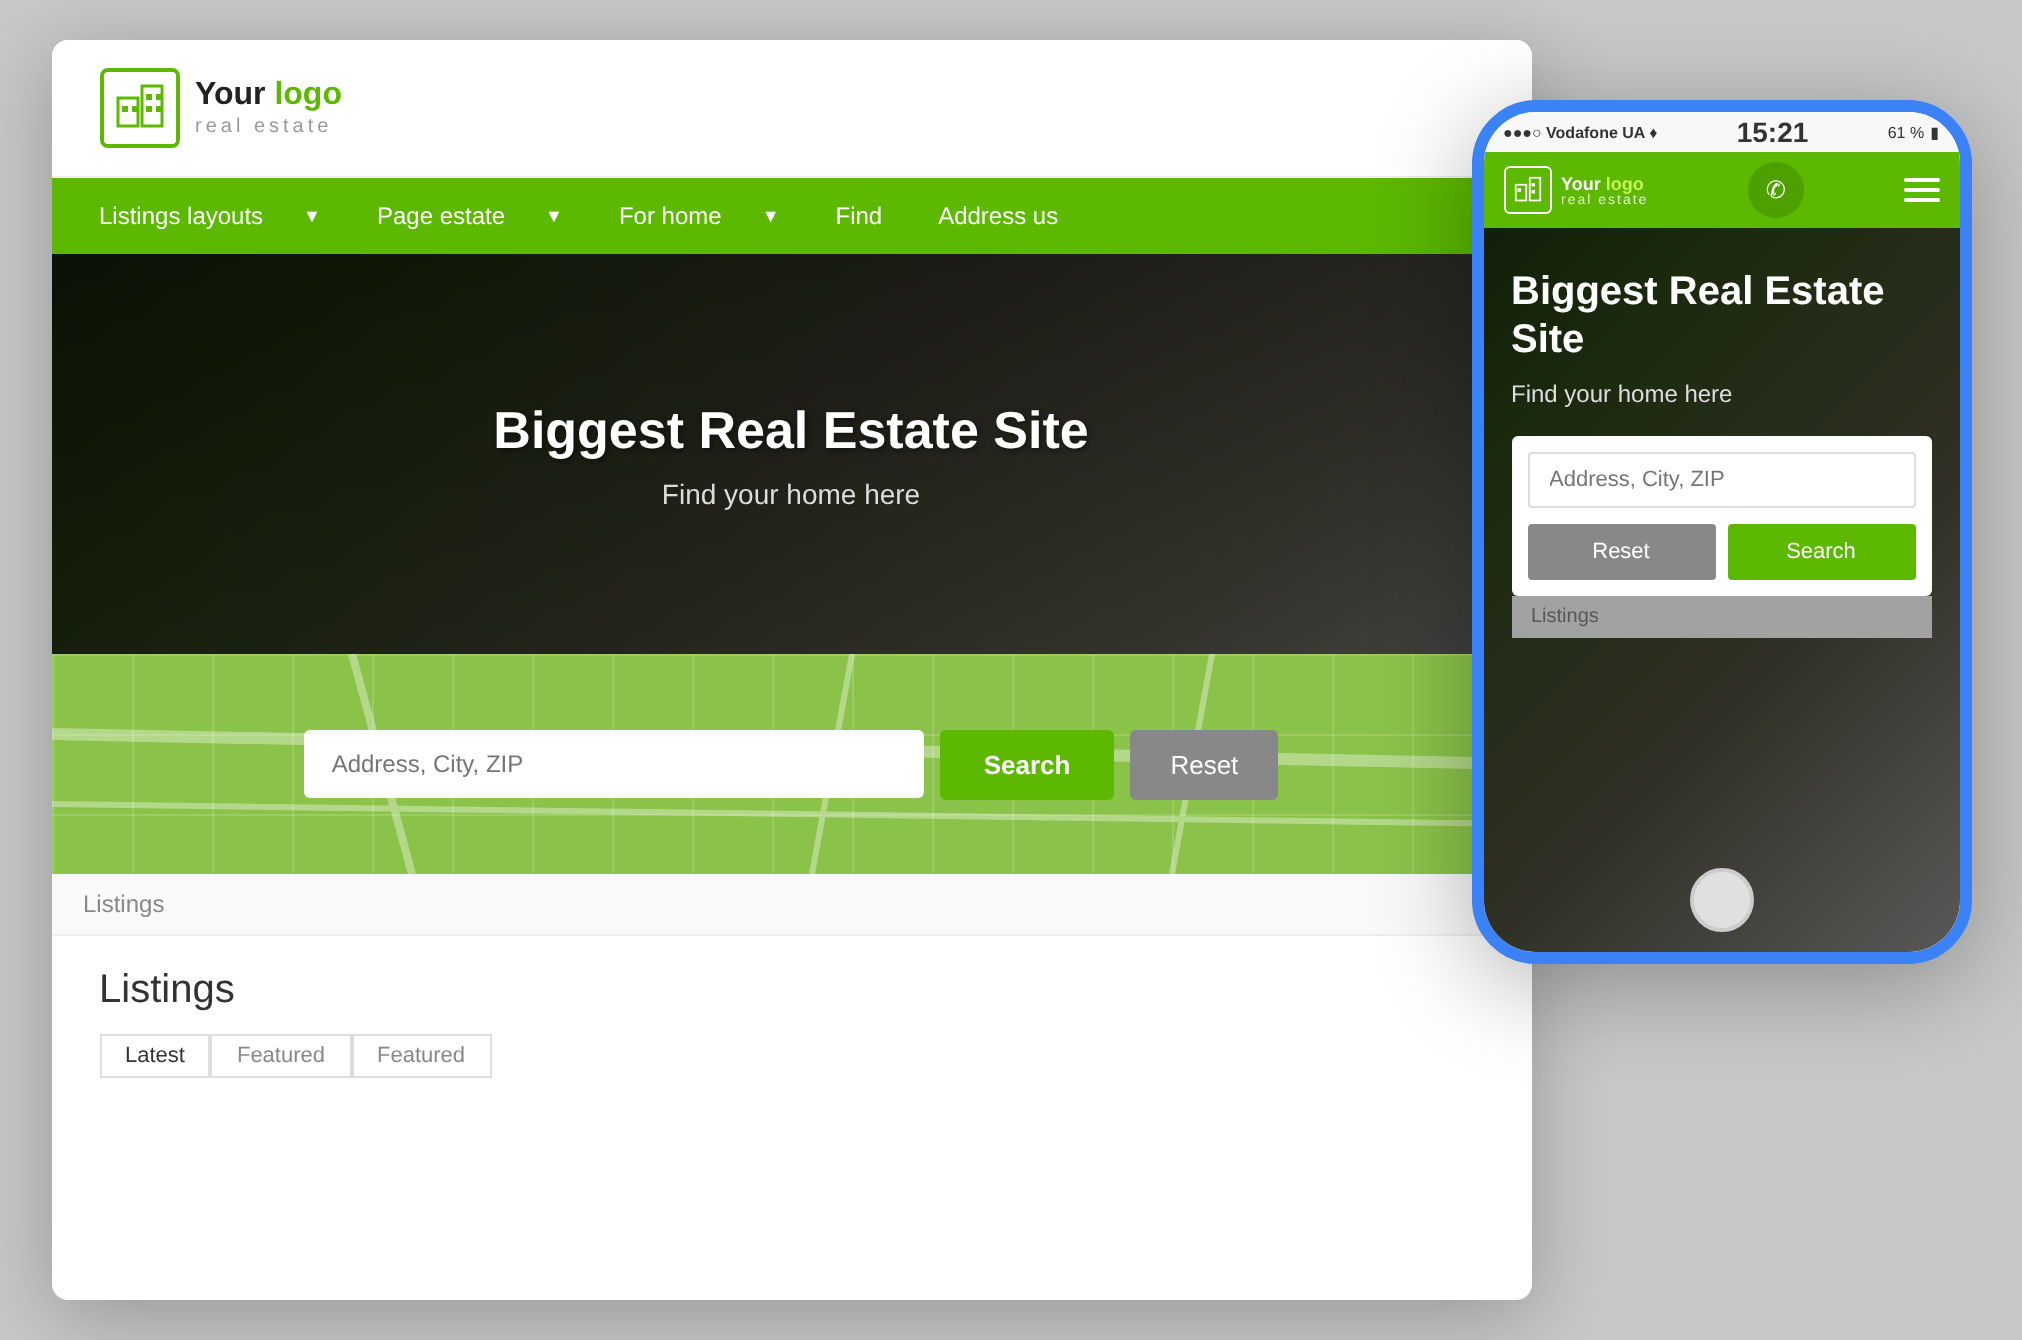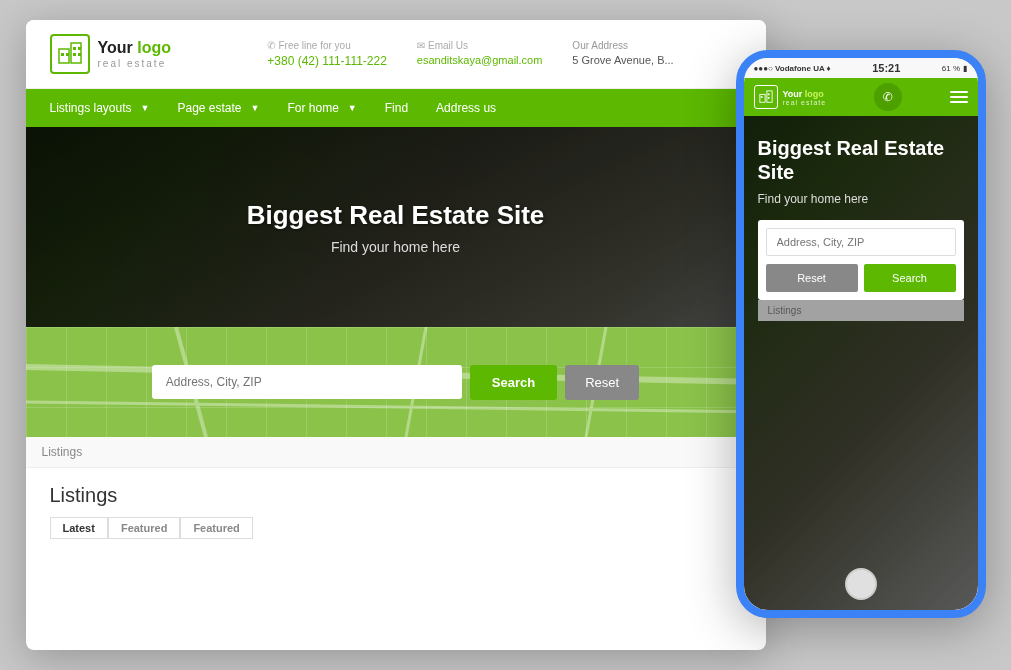--- a/index.html
+++ b/index.html
@@ -81,21 +81,21 @@
       padding: 0 10px;
       height: 38px;
     }
     .nav-item {
       color: #fff;
       font-size: 12px;
       padding: 0 14px;
       height: 38px;
       display: flex;
       align-items: center;
-      gap: 9px;
+      gap: 20px;
       cursor: pointer;
       white-space: nowrap;
     }
     .nav-item .arrow { font-size: 9px; }
 
     
     .hero {
       position: relative;
       height: 200px;
       background: #1a1a1a;
@@ -215,36 +215,35 @@
       display: flex;
       gap: 0;
     }
     .tab {
       font-size: 11px;
       color: #888;
       padding: 4px 12px;
       border: 1px solid #ddd;
       cursor: pointer;
       background: #fff;
-      font-weight: bold;
     }
     .tab.active { color: #333; }
 
     
     .mobile-phone {
       position: absolute;
       right: 0;
       top: 30px;
       width: 250px;
-      height: 568px;
+      height: 432px;
       background: #f0f0f0;
       border-radius: 32px;
       box-shadow: 0 10px 50px rgba(0,0,0,0.3), inset 0 0 0 2px #d0d0d0;
       overflow: hidden;
-      border: 8px solid #3b82f6;
+      border: 6px solid #3b82f6;
     }
     .phone-inner {
       width: 100%;
       height: 100%;
       background: #fff;
       border-radius: 24px;
       overflow: hidden;
       display: flex;
       flex-direction: column;
     }
@@ -252,21 +251,21 @@
       background: #f8f8f8;
       padding: 4px 10px;
       display: flex;
       align-items: center;
       justify-content: space-between;
       font-size: 9px;
       color: #333;
       height: 20px;
     }
     .status-left { font-weight: bold; font-size: 8px; }
-    .status-center { font-size: 11px; font-weight: bold; }
+    .status-center { font-size: 14px; font-weight: bold; }
     .status-right { display: flex; align-items: center; gap: 3px; font-size: 8px; }
     .battery { font-size: 8px; }
 
     .phone-nav {
       background: #5cb800;
       height: 38px;
       display: flex;
       align-items: center;
       justify-content: space-between;
       padding: 0 10px;
@@ -415,34 +414,20 @@
           </svg>
         </div>
         <div class="logo-text">
           <div class="brand">
             Your <span style="color:#5cb800">logo</span>
           </div>
           <div class="tagline">real estate</div>
         </div>
       </div>
 
-      <div class="contact-group">
-        <div class="contact-item">
-          <div class="label">✆ Free line for you</div>
-          <div class="phone">+380 (42) 111-111-222</div>
-        </div>
-        <div class="contact-item">
-          <div class="label">✉ Email Us</div>
-          <div class="email">esanditskaya@gmail.com</div>
-        </div>
-        <div class="contact-item">
-          <div class="label" style="color:#999">Our Address</div>
-          <div style="font-size:11px;color:#555">5 Grove Avenue, B...</div>
-        </div>
-      </div>
     </div>
 
     <div class="site-nav">
       <div class="nav-item">
         <span>Listings layouts</span>
         <span class="arrow">▼</span>
       </div>
       <div class="nav-item">
         <span>Page estate</span>
         <span class="arrow">▼</span>

